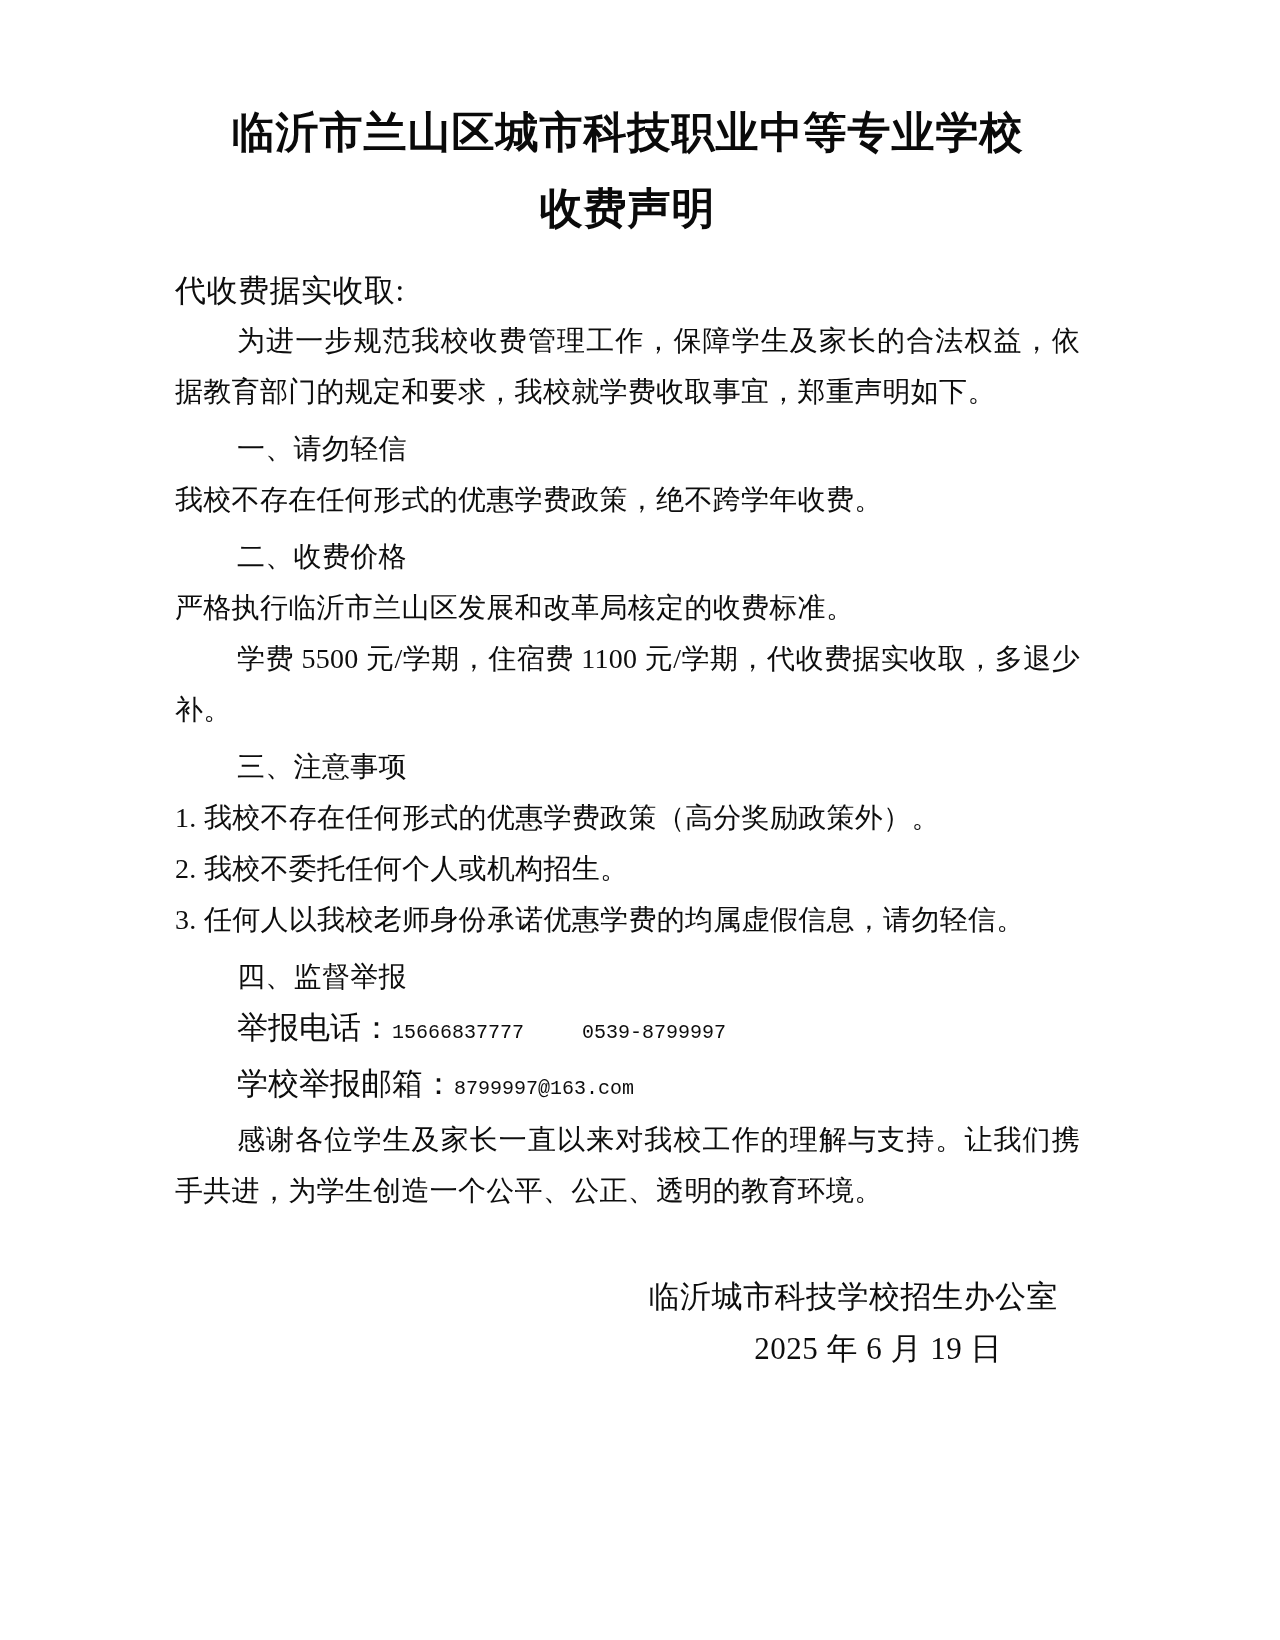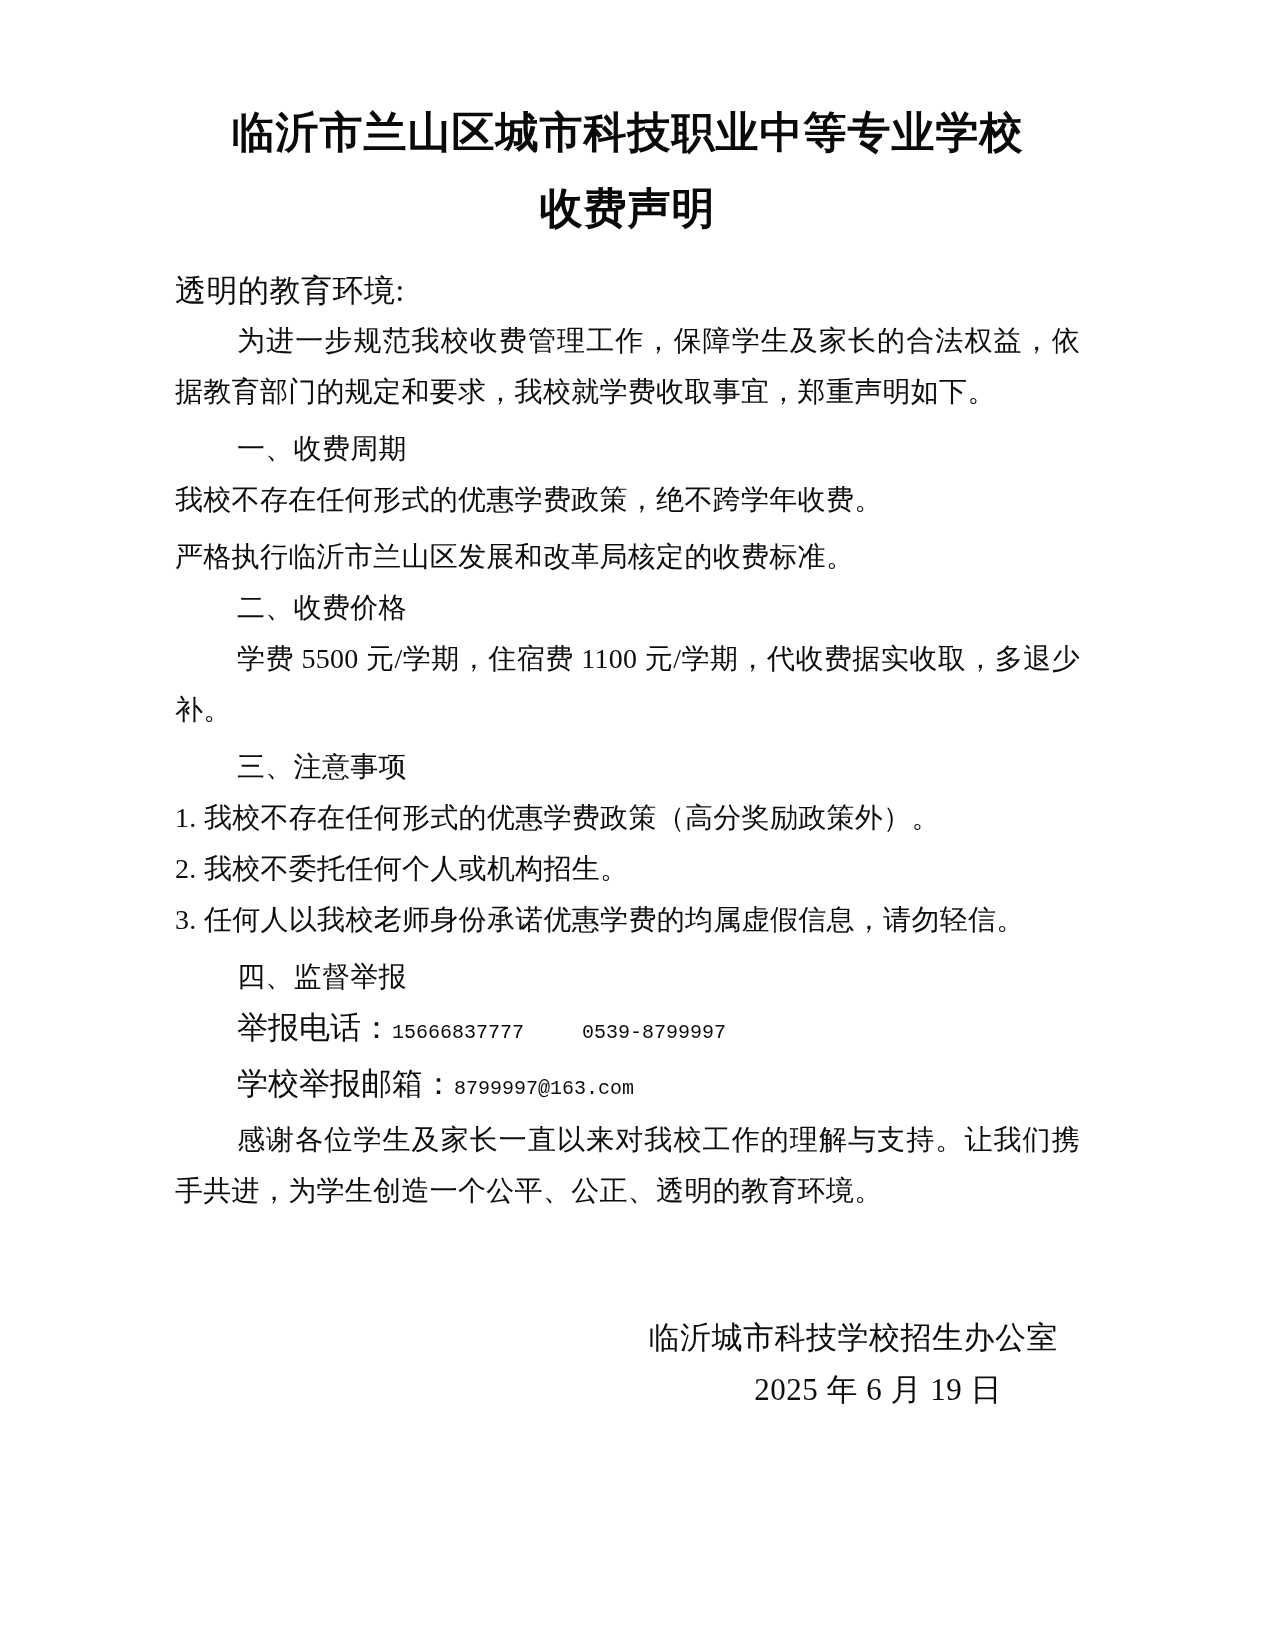--- a/index.html
+++ b/index.html
@@ -83,21 +83,21 @@
     text-indent: 62px;
     white-space: nowrap;
   }
   .contact-line .spacer {
     display: inline-block;
     width: 58px;
   }
 
   
   .sign-block {
-    margin-top: 96px;
+    margin-top: 55px;
     text-align: right;
     padding-right: 22px;
   }
   .sign-org {
     font-size: 31px;
     line-height: 52px;
     letter-spacing: 0.5px;
   }
   .sign-date {
     font-size: 31px;
@@ -110,31 +110,31 @@
 <body>
 
 <div class="page">
   <div class="doc-body">
 
     <div class="title-block">
       <div class="title-line">临沂市兰山区城市科技职业中等专业学校</div>
       <div class="title-line second">收费声明</div>
     </div>
 
-    <div class="salutation">透明的教育环境:</div>
+    <div class="salutation">代收费据实收取:</div>
 
     <p class="para indent">为进一步规范我校收费管理工作，保障学生及家长的合法权益，依据教育部门的规定和要求，我校就学费收取事宜，郑重声明如下。</p>
 
     <div class="gap-sm"></div>
-    <p class="para heading">一、收费周期</p>
+    <p class="para heading">一、请勿轻信</p>
     <p class="para">我校不存在任何形式的优惠学费政策，绝不跨学年收费。</p>
 
     <div class="gap-sm"></div>
+    <p class="para heading">二、收费价格</p>
     <p class="para">严格执行临沂市兰山区发展和改革局核定的收费标准。</p>
-    <p class="para heading">二、收费价格</p>
     <p class="para indent">学费 5500 元/学期，住宿费 1100 元/学期，代收费据实收取，多退少补。</p>
 
     <div class="gap-sm"></div>
     <p class="para heading">三、注意事项</p>
     <p class="para">1. 我校不存在任何形式的优惠学费政策（高分奖励政策外）。</p>
     <p class="para">2. 我校不委托任何个人或机构招生。</p>
     <p class="para">3. 任何人以我校老师身份承诺优惠学费的均属虚假信息，请勿轻信。</p>
 
     <div class="gap-sm"></div>
     <p class="para heading">四、监督举报</p>

